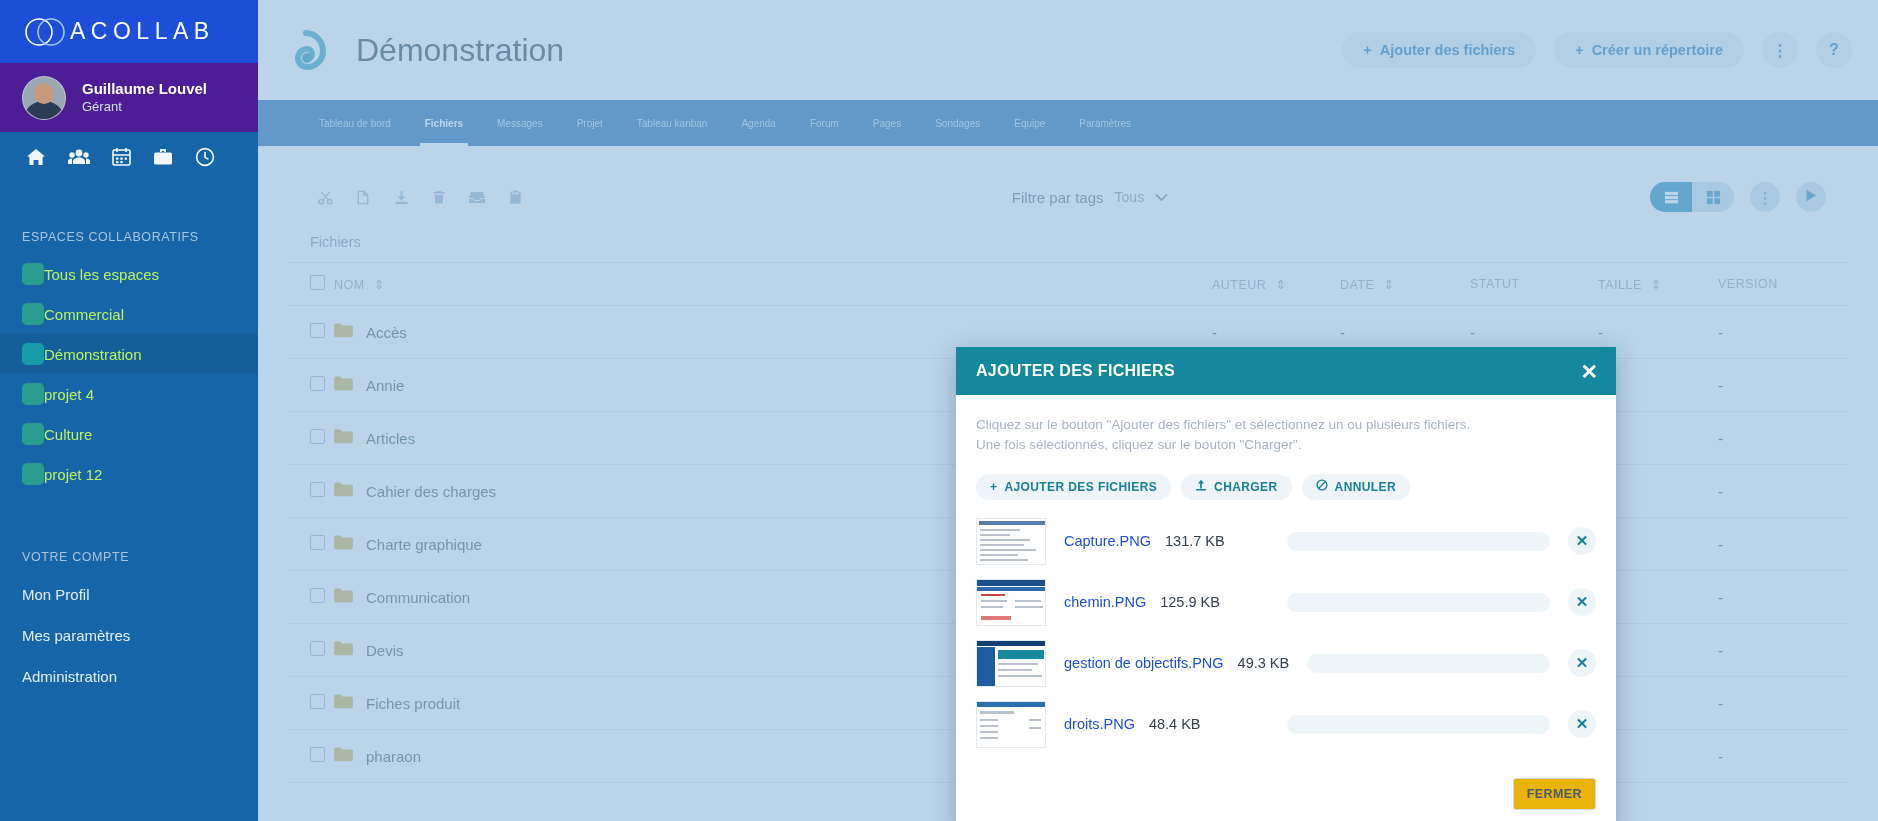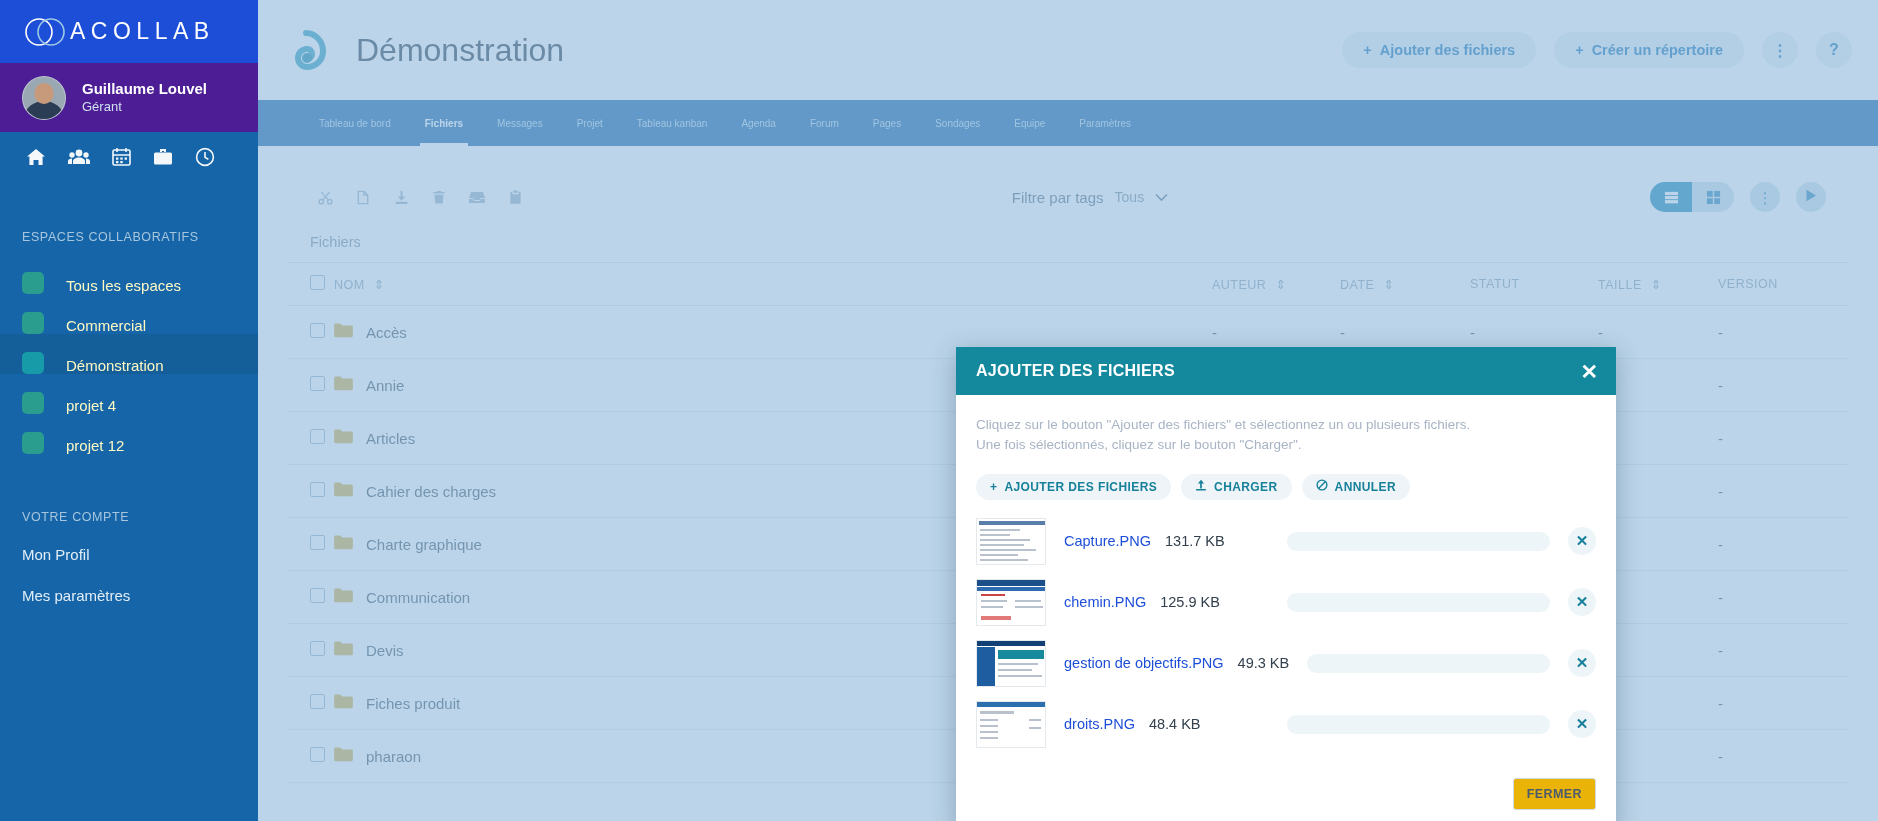--- a/index.html
+++ b/index.html
@@ -53,22 +53,22 @@
     height: 54px; display: flex; align-items: center;
     gap: 22px; padding-left: 26px;
   }
   .quickbar .qi { cursor: pointer; opacity: .95; }
 
   .sec-label {
     font-size: 12.5px; color: #a7c6de; letter-spacing: .6px;
     padding: 0 0 0 22px; margin-top: 44px; margin-bottom: 10px;
   }
   .space-item {
-    height: 40px; display: flex; align-items: flex-end; gap: 22px;
-    padding-left: 22px; font-size: 15px; color: #fef9c3; cursor: pointer;
+    height: 40px; display: flex; align-items: center; gap: 0;
+    padding-left: 22px; font-size: 15px; color: #bef264; cursor: pointer;
   }
   .space-item.active { background: #145e99; }
   .space-icon { width: 22px; height: 22px; border-radius: 5px; flex: 0 0 22px; }
   .acct-item {
     height: 41px; display: flex; align-items: center;
     padding-left: 22px; font-size: 15px; color: #e3eef7; cursor: pointer;
   }
 
   
   .main { flex: 1 1 auto; height: 821px; position: relative; background: #ffffff; }
@@ -304,31 +304,38 @@
         <div class="space-item active">
           <span class="space-icon" style="background:#179ba8;"></span>
           <span>Démonstration</span>
         </div>
         <div class="space-item">
           <span class="space-icon" style="background:#2a9d8f;"></span>
           <span>projet 4</span>
         </div>
         <div class="space-item">
           <span class="space-icon" style="background:#2a9d8f;"></span>
+          <span>Culture</span>
+        </div>
+        <div class="space-item">
+          <span class="space-icon" style="background:#2a9d8f;"></span>
           <span>projet 12</span>
         </div>
       </div>
 
     <div class="sec-label" style="margin-top:56px;">VOTRE COMPTE</div>
     <div id="account-list">
         <div class="acct-item">
           <span>Mon Profil</span>
         </div>
         <div class="acct-item">
           <span>Mes paramètres</span>
+        </div>
+        <div class="acct-item">
+          <span>Administration</span>
         </div>
       </div>
   </aside>
 
   <section class="main">
 
     <header class="topbar">
       <span class="space-logo">
         <svg viewBox="0 0 46 46" width="46" height="46">
           <path d="M14 6c9 0 17 8 17 18s-8 16-16 16c-5 0-9-4-9-9s4-9 9-9c3 0 5 2 5 5s-2 5-5 5" fill="none" stroke="#2f9fc0" stroke-width="6" stroke-linecap="round"></path>

